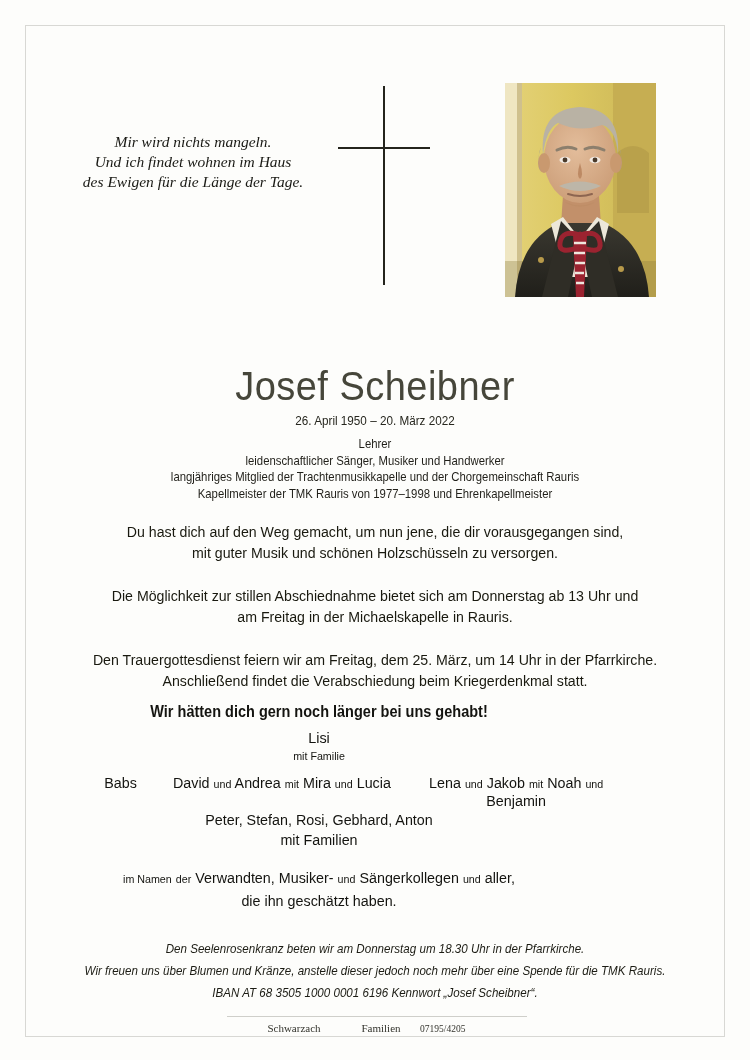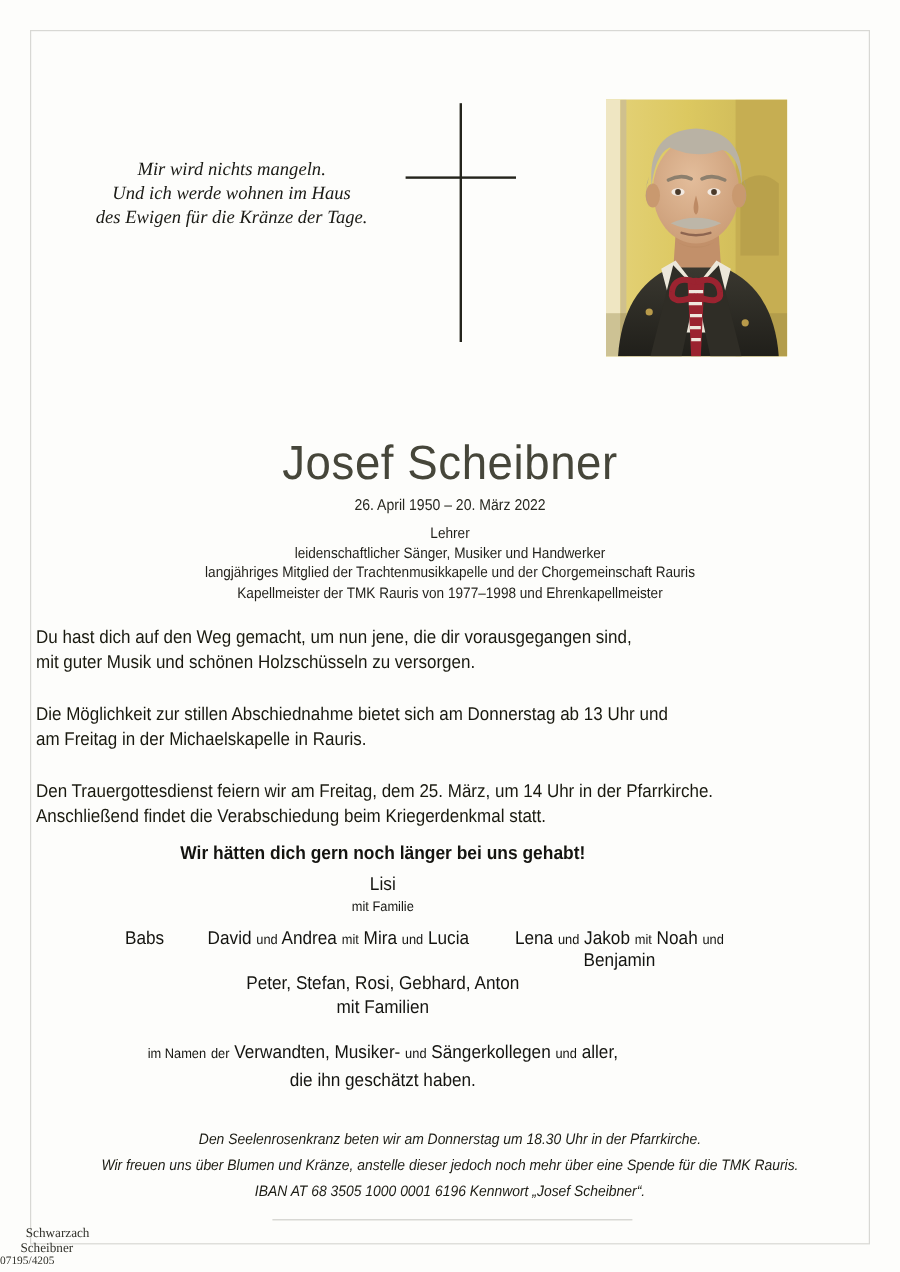--- a/index.html
+++ b/index.html
@@ -127,21 +127,21 @@
     color: #201f19;
     transform: scaleX(0.9);
   }
 
   
   .body-block {
     position: absolute;
     left: 0;
     top: 521px;
     width: 750px;
-    text-align: left;
+    text-align: center;
     color: #19190f;
   }
   .para {
     font-size: 15.4px;
     line-height: 21px;
     transform: scaleX(0.92);
     margin-bottom: 22px;
   }
   .para:last-child { margin-bottom: 0; }
 
@@ -233,25 +233,24 @@
     height: 1px;
     background: #cfcfca;
   }
   .footer-inner {
     position: absolute;
     left: 0;
     top: 8px;
     width: 750px;
     display: flex;
     justify-content: center;
-    align-items: flex-start;
+    align-items: flex-end;
     gap: 0px;
     font-family: "Liberation Serif", serif;
     color: #33332c;
-    flex-direction: column;
   }
   .f-city {
     width: 96px;
     text-align: center;
     font-size: 11px;
   }
   .f-logo {
     width: 196px;
     text-align: center;
   }
@@ -302,22 +301,22 @@
 </style>
 </head>
 <body>
 
 <div class="card">
 
   <div class="frame"></div>
 
   <div class="verse">
     <span>Mir wird nichts mangeln.</span><br>
-    <span>Und ich werde wohnen im Haus</span><br>
-    <span>des Ewigen für die Kränze der Tage.</span>
+    <span>Und ich findet wohnen im Haus</span><br>
+    <span>des Ewigen für die Länge der Tage.</span>
   </div>
 
   <div class="cross">
     <div class="v"></div>
     <div class="h"></div>
   </div>
 
   <div class="photo">
     <svg width="151" height="214" viewBox="0 0 151 214">
       <defs>
@@ -459,18 +458,18 @@
   <div class="notes">
     <div>Den Seelenrosenkranz beten wir am Donnerstag um 18.30 Uhr in der Pfarrkirche.</div>
     <div>Wir freuen uns über Blumen und Kränze, anstelle dieser jedoch noch mehr über eine Spende für die TMK Rauris.</div>
     <div>IBAN AT 68 3505 1000 0001 6196 Kennwort „Josef Scheibner“.</div>
   </div>
 
   <div class="footer">
     <div class="hairline"></div>
     <div class="footer-inner">
       <div class="f-city">Schwarzach</div>
-      <div class="f-city2">Scheibner</div>
+      <div class="f-city2">Familien</div>
       <div class="f-phone">07195/4205</div>
     </div>
   </div>
 
 </div>
 
 </body></html>

